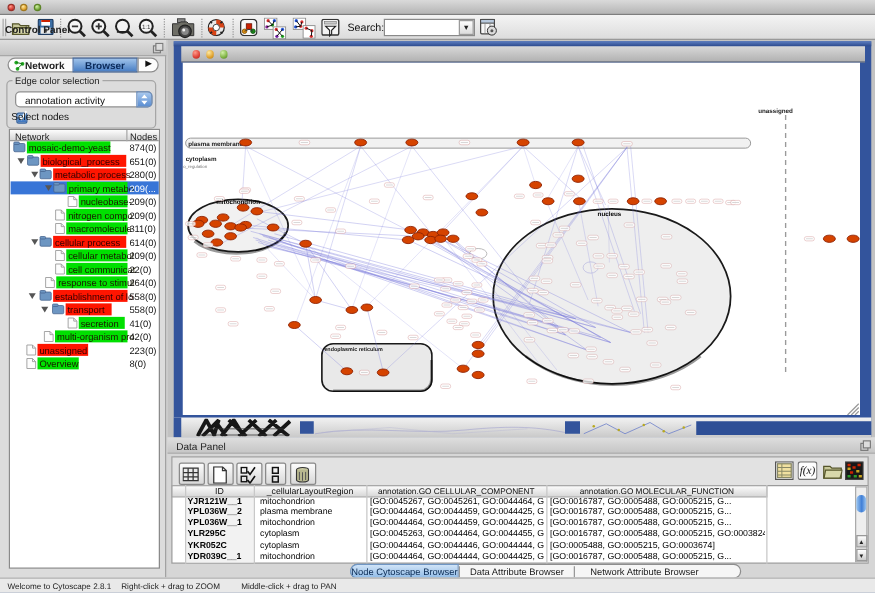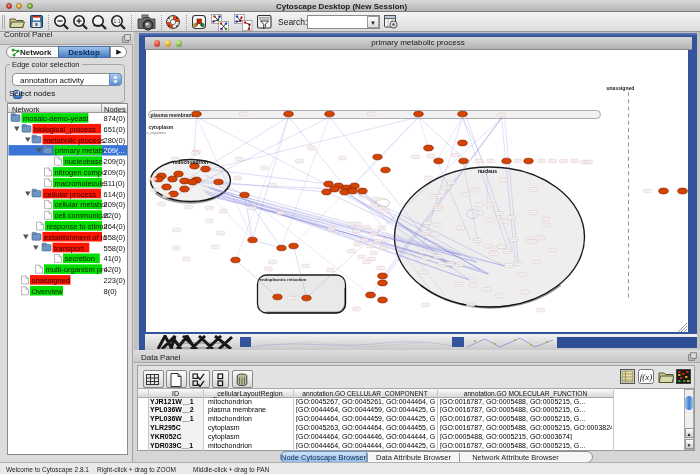--- a/index.html
+++ b/index.html
@@ -4,21 +4,20 @@
 *{margin:0;padding:0;box-sizing:border-box}
 html,body{width:700px;height:474px;overflow:hidden;font-family:"Liberation Sans",sans-serif;background:#d4d4d4}
 .abs{position:absolute}
 </style></head>
 <body>
 
 <div class="abs" style="left:0;top:0;width:700px;height:12px;background:linear-gradient(#dadada,#b5b5b5);border-bottom:1px solid #7e7e7e">
   <div class="abs" style="left:5.6px;top:3.4px;width:6px;height:6px;border-radius:50%;background:radial-gradient(circle at 35% 30%,#ff9a8a,#dd3f36 60%,#a52a20);border:0.5px solid #99302a"></div>
   <div class="abs" style="left:16.3px;top:3.4px;width:6px;height:6px;border-radius:50%;background:radial-gradient(circle at 35% 30%,#ffe9a0,#e5a935 60%,#b07a1a);border:0.5px solid #a1781f"></div>
   <div class="abs" style="left:27.4px;top:3.4px;width:6px;height:6px;border-radius:50%;background:radial-gradient(circle at 35% 30%,#d2f0a8,#7fb344 60%,#527c22);border:0.5px solid #5d8427"></div>
-  <div class="abs" style="left:0;top:1.5px;width:683px;text-align:center;font-size:8px;font-weight:bold;color:#1d1d1d">Cytoscape Desktop (New Session)</div>
 </div>
 
 <div class="abs" style="left:0;top:12px;width:700px;height:20px;background:linear-gradient(#f4f4f4,#dcdcdc);border-bottom:1px solid #999"></div>
 <div class="abs" style="left:2px;top:15px;width:3px;height:14px;border-left:1px solid #aaa;border-right:1px solid #aaa"></div>
 <div style="position:absolute;left:48px;top:15px;width:1px;height:15px;border-left:1px dotted #9a9a9a"></div>
 <div style="position:absolute;left:131px;top:15px;width:1px;height:15px;border-left:1px dotted #9a9a9a"></div>
 <div style="position:absolute;left:161px;top:15px;width:1px;height:15px;border-left:1px dotted #9a9a9a"></div>
 <div style="position:absolute;left:186px;top:15px;width:1px;height:15px;border-left:1px dotted #9a9a9a"></div>
 <svg style="position:absolute;left:9px;top:15px" width="16" height="14" viewBox="0 0 16 14">
     <path d="M1 4 h5 l1.5 1.5 H14 v7 H1 z" fill="#c8c89a" stroke="#55552a" stroke-width="1"></path>
@@ -121,35 +120,35 @@
     <circle cx="9.5" cy="9.5" r="3.6" fill="#dcdcdc" stroke="#333" stroke-width="0.8"></circle>
     <circle cx="9.5" cy="9.5" r="1.2" fill="#555"></circle>
   </svg>
 <div class="abs" style="left:278px;top:17px;font-size:8.5px;color:#111">Search:</div>
 <div class="abs" style="left:307px;top:15px;width:73px;height:14px;background:#fff;border:1px solid #8a8a8a"></div>
 <div class="abs" style="left:367px;top:16px;width:12px;height:12px;background:linear-gradient(#fdfdfd,#dcdcdc);border:1px solid #9a9a9a;font-size:6px;text-align:center;line-height:12px;color:#222">▼</div>
 
 <div class="abs" style="left:0;top:32px;width:133px;height:430px;background:#dcdcdc;border-right:1px solid #a2a2a2">
 </div>
 <div class="abs" style="left:0;top:32px;width:133px;height:13px;background:linear-gradient(#dedede,#c6c6c6);border-bottom:1px solid #a8a8a8"></div>
-<div class="abs" style="left:4px;top:30px;font-size:8px;font-weight:normal;color:#222">Control Panel</div>
+<div class="abs" style="left:4px;top:19px;font-size:8px;font-weight:bold;color:#222">Control Panel</div>
 <svg class="abs" style="left:122px;top:34px" width="9" height="9" viewBox="0 0 9 9">
     <rect x="0.7" y="2.7" width="5.6" height="5.6" fill="none" stroke="#777" stroke-width="0.9"></rect>
     <rect x="2.7" y="0.7" width="5.6" height="5.6" fill="#ddd" stroke="#777" stroke-width="0.9"></rect>
   </svg>
 <div style="position:absolute;left:6px;top:46px;width:121px;height:12px;background:#fdfdfd;border:1px solid #8e8e8e;border-radius:6px;box-sizing:border-box"></div>
 <div style="position:absolute;left:58px;top:46px;width:52px;height:12px;background:linear-gradient(#9ec2ea,#4a7fc4);border:1px solid #4a6fa5;box-sizing:border-box"></div>
 <svg style="position:absolute;left:11px;top:48px" width="9" height="9" viewBox="0 0 9 9">
     <circle cx="2" cy="2" r="1.5" fill="#22aa22"></circle>
     <circle cx="7" cy="3" r="1.5" fill="#22aa22"></circle>
     <circle cx="3" cy="7" r="1.5" fill="#22aa22"></circle>
     <path d="M2 2 L7 3 L3 7" stroke="#117711" stroke-width="0.8" fill="none"></path>
   </svg>
 <div style="position:absolute;left:20px;top:47.5px;font-size:8px;font-weight:bold;color:#222">Network</div>
-<div style="position:absolute;left:58px;top:47.5px;width:52px;text-align:center;font-size:8px;font-weight:bold;color:#0a2a5a">Desktop</div>
+<div style="position:absolute;left:58px;top:47.5px;width:52px;text-align:center;font-size:8px;font-weight:bold;color:#0a2a5a">Browser</div>
 <div style="position:absolute;left:110px;top:46px;width:17px;height:12px;border-left:1px solid #8e8e8e;box-sizing:border-box;font-size:7px;color:#111;text-align:center;line-height:12px">▶</div>
 <div style="position:absolute;left:5px;top:64px;width:120px;height:39px;border:1px solid #a6a6a6;border-radius:4px;box-sizing:border-box"></div>
 <div style="position:absolute;left:10px;top:60px;background:#dcdcdc;padding:0 2px;font-size:7.5px;color:#222">Edge color selection</div>
 <div style="position:absolute;left:12px;top:73px;width:110px;height:13px;background:#fff;border:1px solid #909090;border-radius:4px;box-sizing:border-box"></div>
 <div style="position:absolute;left:109px;top:73px;width:13px;height:13px;background:linear-gradient(#a8c8ee,#5b8ed2);border:1px solid #6a8dbd;border-radius:0 4px 4px 0;box-sizing:border-box"></div>
 <svg style="position:absolute;left:111px;top:75px" width="9" height="9" viewBox="0 0 9 9">
     <path d="M4.5 0.5 L7 3.5 H2 Z M4.5 8.5 L2 5.5 H7 Z" fill="#fff"></path>
   </svg>
 <div style="position:absolute;left:20px;top:76px;font-size:8px;color:#111">annotation activity</div>
 <div style="position:absolute;left:13px;top:89.5px;width:9px;height:9px;background:linear-gradient(#7fb2e8,#3a72bb);border:1px solid #33619e;border-radius:2px;box-sizing:border-box"></div>
@@ -292,21 +291,20 @@
 </svg>
 
 <div class="abs" style="left:134px;top:32px;width:566px;height:318px;background:#c2c2c2"></div>
 
 <div class="abs" style="left:139px;top:33px;width:558px;height:317px;background:#33549c"></div>
 <div class="abs" style="left:139px;top:33px;width:558px;height:3.5px;background:linear-gradient(#5d7ec0,#2c4a8e)"></div>
 <div class="abs" style="left:144.5px;top:36.5px;width:547px;height:13.5px;background:linear-gradient(#d8d8d8,#b2b2b2);border-bottom:1px solid #888">
   <div class="abs" style="left:9px;top:3.6px;width:6.5px;height:6.5px;border-radius:50%;background:radial-gradient(circle at 35% 30%,#ff9a8a,#dd3f36 60%,#a52a20)"></div>
   <div class="abs" style="left:20px;top:3.6px;width:6.5px;height:6.5px;border-radius:50%;background:radial-gradient(circle at 35% 30%,#ffe9a0,#e0a22e 60%,#b07a1a)"></div>
   <div class="abs" style="left:31px;top:3.6px;width:6.5px;height:6.5px;border-radius:50%;background:radial-gradient(circle at 35% 30%,#d2f0a8,#7fb344 60%,#527c22)"></div>
-  <div class="abs" style="left:0;top:1.8px;width:547px;text-align:center;font-size:8px;color:#1a1a1a">primary metabolic process</div>
 </div>
 <svg class="abs" style="left:145.5px;top:50px" width="542" height="282" viewBox="145.5 50 542 282">
 <rect x="145.5" y="50" width="542" height="282" fill="#ffffff"></rect>
 <rect x="148" y="110.5" width="452" height="8" rx="4" fill="#f1f1f1" stroke="#999" stroke-width="0.8"></rect>
 <text x="150" y="116.5" font-size="5" font-weight="bold" fill="#222">plasma membrane</text>
 <text x="148" y="129" font-size="5" font-weight="bold" fill="#222">cytoplasm</text>
 <ellipse cx="190" cy="180.5" rx="40" ry="21" fill="#bbb" fill-opacity="0.2" stroke="#1a1a1a" stroke-width="1.4"></ellipse>
 <path d="M 155 193 A 40 21 0 0 0 228 186" fill="none" stroke="#000" stroke-width="2.0" stroke-opacity="0.4"></path>
 <ellipse cx="489" cy="237" rx="95" ry="70" fill="#c9c9c9" fill-opacity="0.32" stroke="#1a1a1a" stroke-width="1.4"></ellipse>
 <path d="M 420 285 A 95 70 0 0 0 560 285" fill="none" stroke="#000" stroke-width="2.2" stroke-opacity="0.4"></path>

